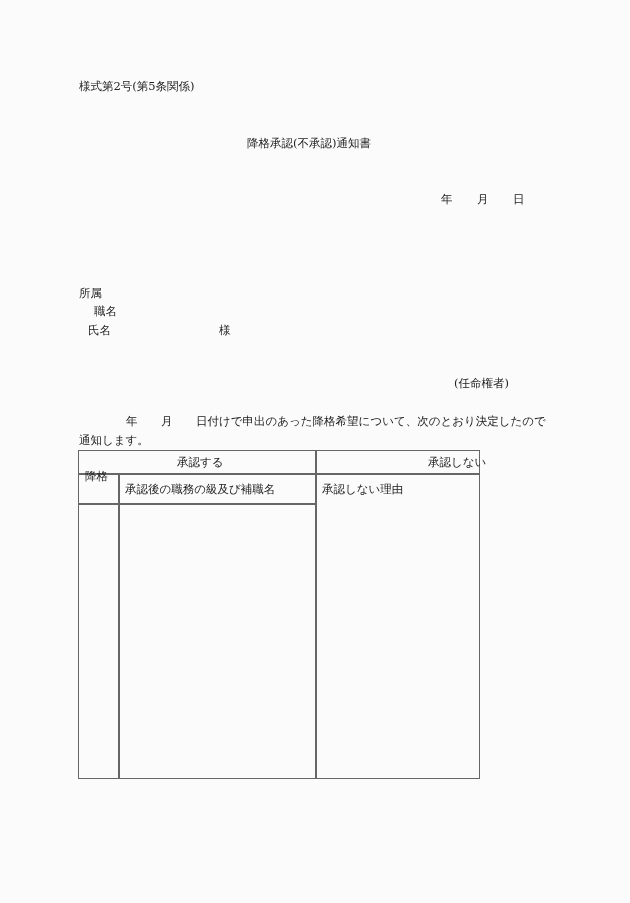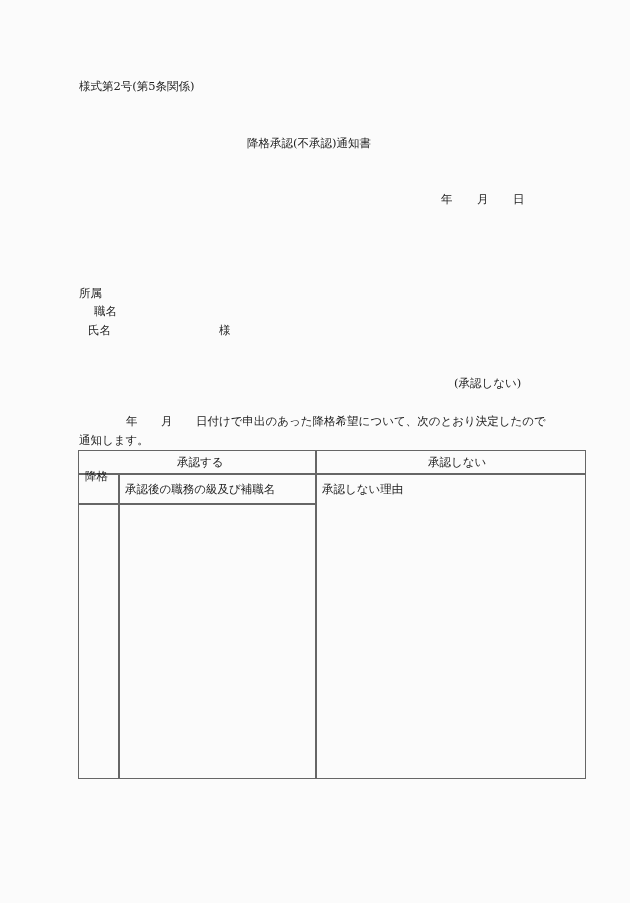--- a/index.html
+++ b/index.html
@@ -20,21 +20,21 @@
   .to-name { left: 88px; top: 325px; }
   .to-sama { left: 219px; top: 325px; }
   .authority { left: 454px; top: 378px; }
   .body1 { left: 79px; top: 416px; }
   .body1 .y { position: absolute; left: 47px; }
   .body1 .m { position: absolute; left: 82px; }
   .body1 .rest { position: absolute; left: 117px; }
   .body2 { left: 79px; top: 435px; }
 
   .tbl {
-    position: absolute; left: 78px; top: 450px; width: 508px; height: 329px;
+    position: absolute; left: 78px; top: 450px; width: 402px; height: 329px;
     border: 1.5px solid #666; box-sizing: border-box;
   }
   .line { position: absolute; background: #666; }
   .cell-text { position: absolute; line-height: 1; white-space: nowrap; }
 </style>
 </head>
 <body>
 
 <div class="abs form-no">様式第2号(第5条関係)</div>
 <div class="abs title">降格承認(不承認)通知書</div>
@@ -43,21 +43,21 @@
   <span class="abs date date-y">年</span>
   <span class="abs date date-m">月</span>
   <span class="abs date date-d">日</span>
 </div>
 
 <div class="abs to-dept">所属</div>
 <div class="abs to-post">職名</div>
 <div class="abs to-name">氏名</div>
 <div class="abs to-sama">様</div>
 
-<div class="abs authority">(承認しない)</div>
+<div class="abs authority">(任命権者)</div>
 
 <div class="abs body1">
   <span class="y">年</span>
   <span class="m">月</span>
   <span class="rest">日付けで申出のあった降格希望について、次のとおり決定したので</span>
 </div>
 <div class="abs body2">通知します。</div>
 
 <div class="tbl">
 

